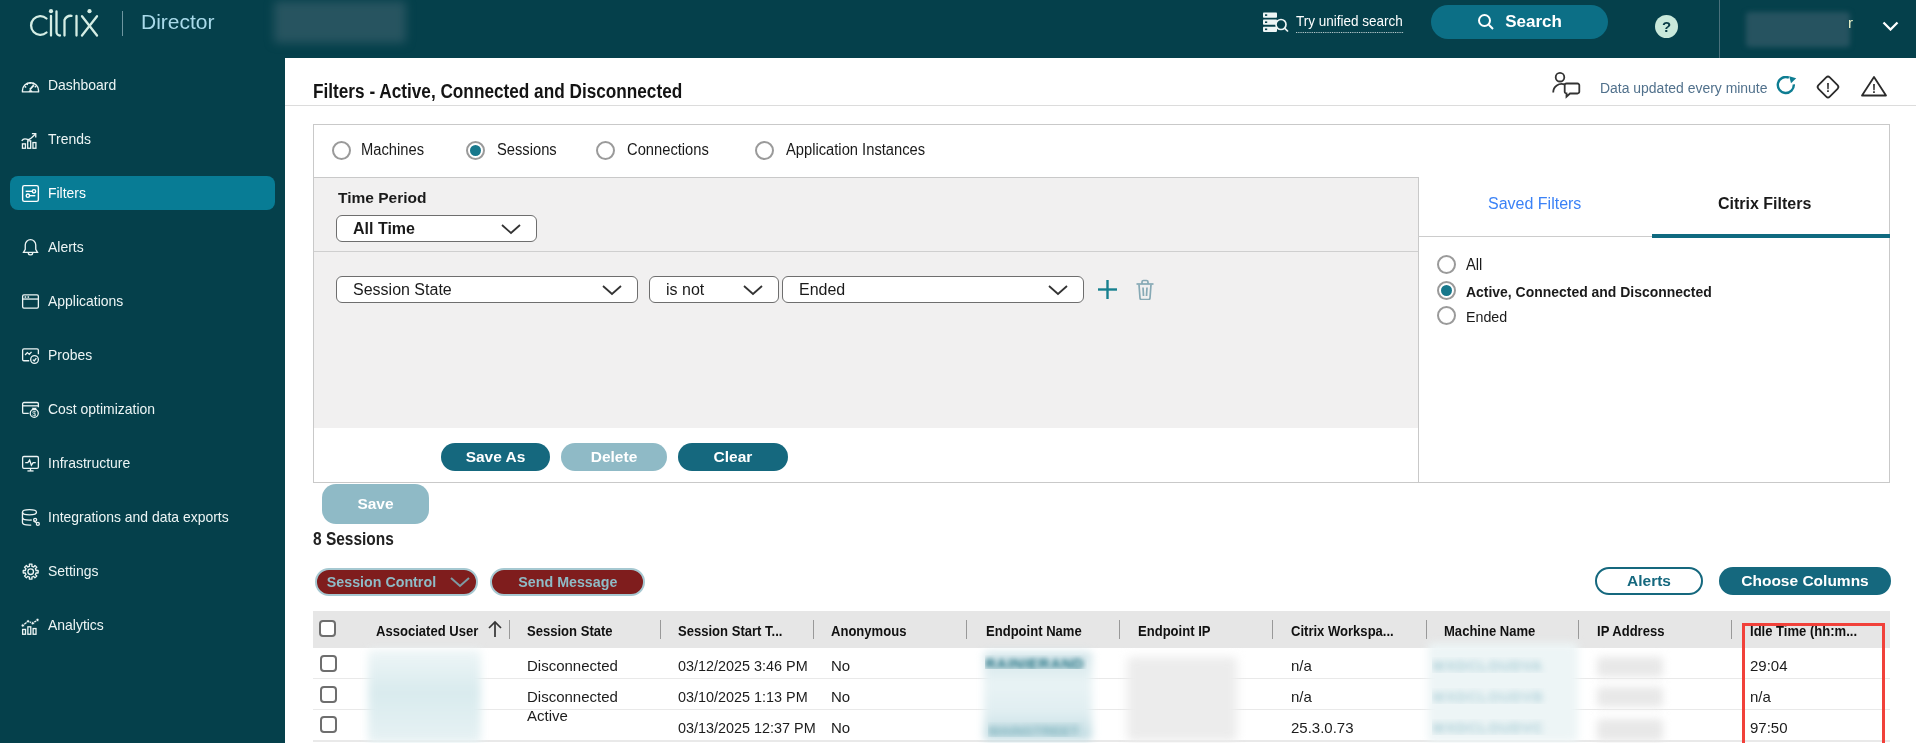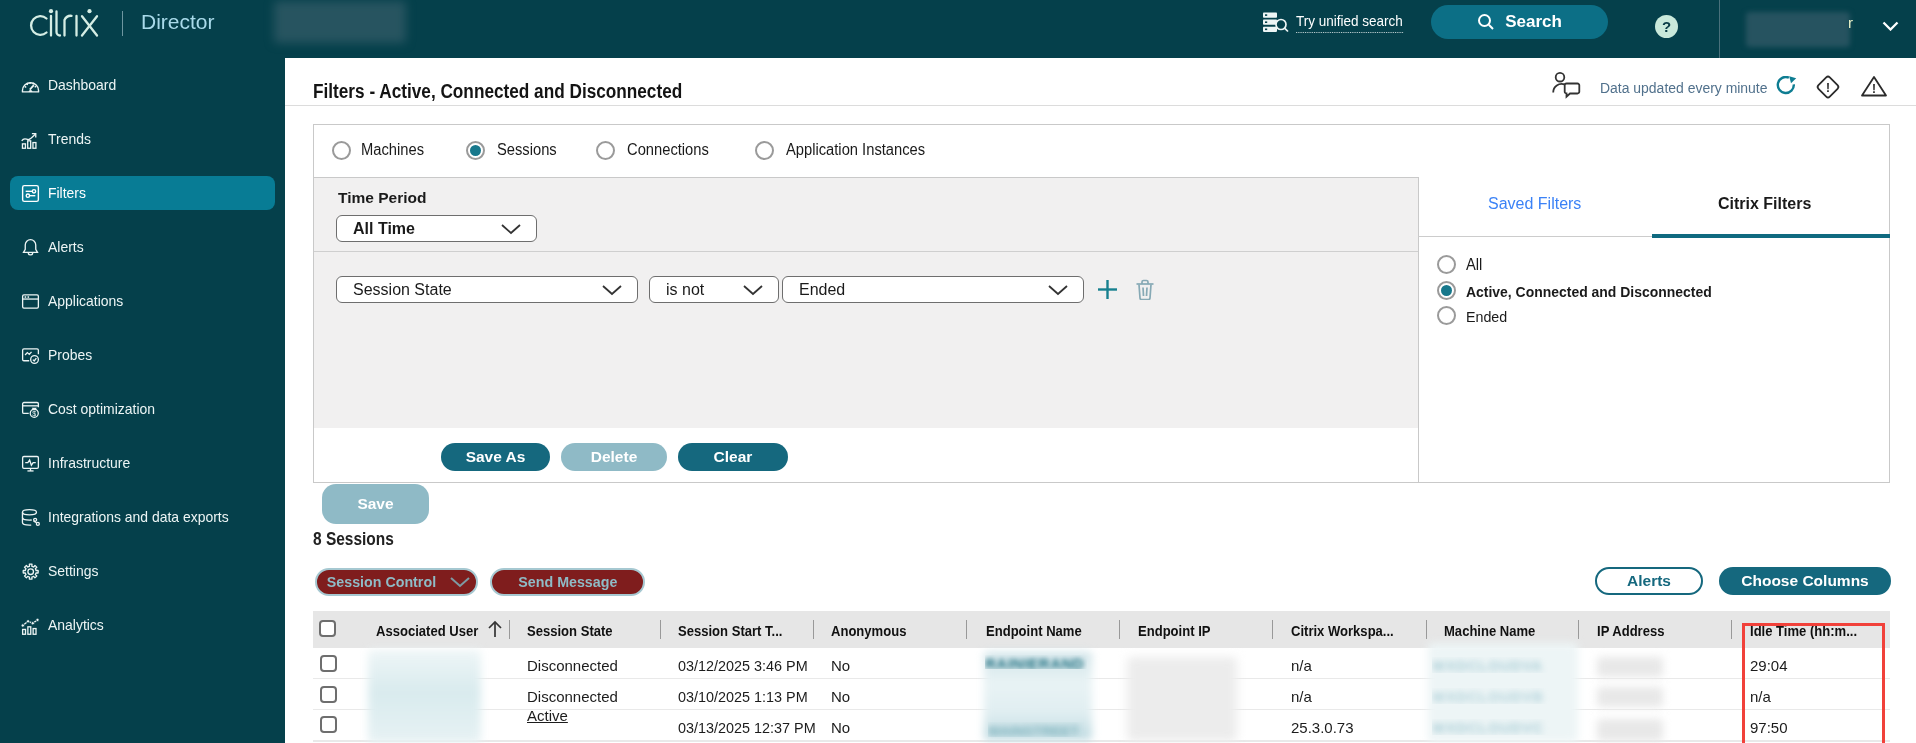--- a/index.html
+++ b/index.html
@@ -356,21 +356,21 @@
 <div class="cell" style="left:527px; top:657px;">Disconnected</div>
 <div class="cell cx96" style="left:678px; top:657px;">03/12/2025 3:46 PM</div>
 <div class="cell" style="left:831px; top:657px;">No</div>
 <div class="cell" style="left:1291px; top:657px;">n/a</div>
 <div class="cell" style="left:1750px; top:657px;">29:04</div>
 <div class="cell" style="left:527px; top:688px;">Disconnected</div>
 <div class="cell cx96" style="left:678px; top:688px;">03/10/2025 1:13 PM</div>
 <div class="cell" style="left:831px; top:688px;">No</div>
 <div class="cell" style="left:1291px; top:688px;">n/a</div>
 <div class="cell" style="left:1750px; top:688px;">n/a</div>
-<div class="cell" style="left:527px; top:707px;text-decoration:underline;">Active</div>
+<div class="cell" style="left:527px; top:707px;">Active</div>
 <div class="cell cx96" style="left:678px; top:719px;">03/13/2025 12:37 PM</div>
 <div class="cell" style="left:831px; top:719px;">No</div>
 <div class="cell" style="left:1291px; top:719px;">25.3.0.73</div>
 <div class="cell" style="left:1750px; top:719px;">97:50</div>
 
 <div class="blurbox" style="left:368px; top:650px; width:113px; height:93px; background:linear-gradient(180deg,#eef6f7,#d9ebee 45%,#e7f2f4); filter:blur(4px);"></div>
 <div class="blurbox" style="left:984px; top:652px; width:108px; height:88px; background:linear-gradient(180deg,#cfe3e8,#e9f3f5 35%,#e0eef1 70%,#bcd9e0); filter:blur(4px);"></div>
 <div class="abs" style="left:985px; top:655px; width:102px; height:14px; overflow:hidden;"><span style="font-size:15px; font-weight:bold; color:#1D6F80; filter:blur(2.5px); letter-spacing:0.5px;">RAINIERAND</span></div>
 <div class="abs" style="left:988px; top:722px; width:96px; height:15px; overflow:hidden;"><span style="font-size:14px; font-weight:bold; color:#7FB3BE; filter:blur(3px);">MAINSTREET</span></div>
 <div class="blurbox" style="left:1127px; top:657px; width:110px; height:84px; background:#ECECEC; filter:blur(5px);"></div>

